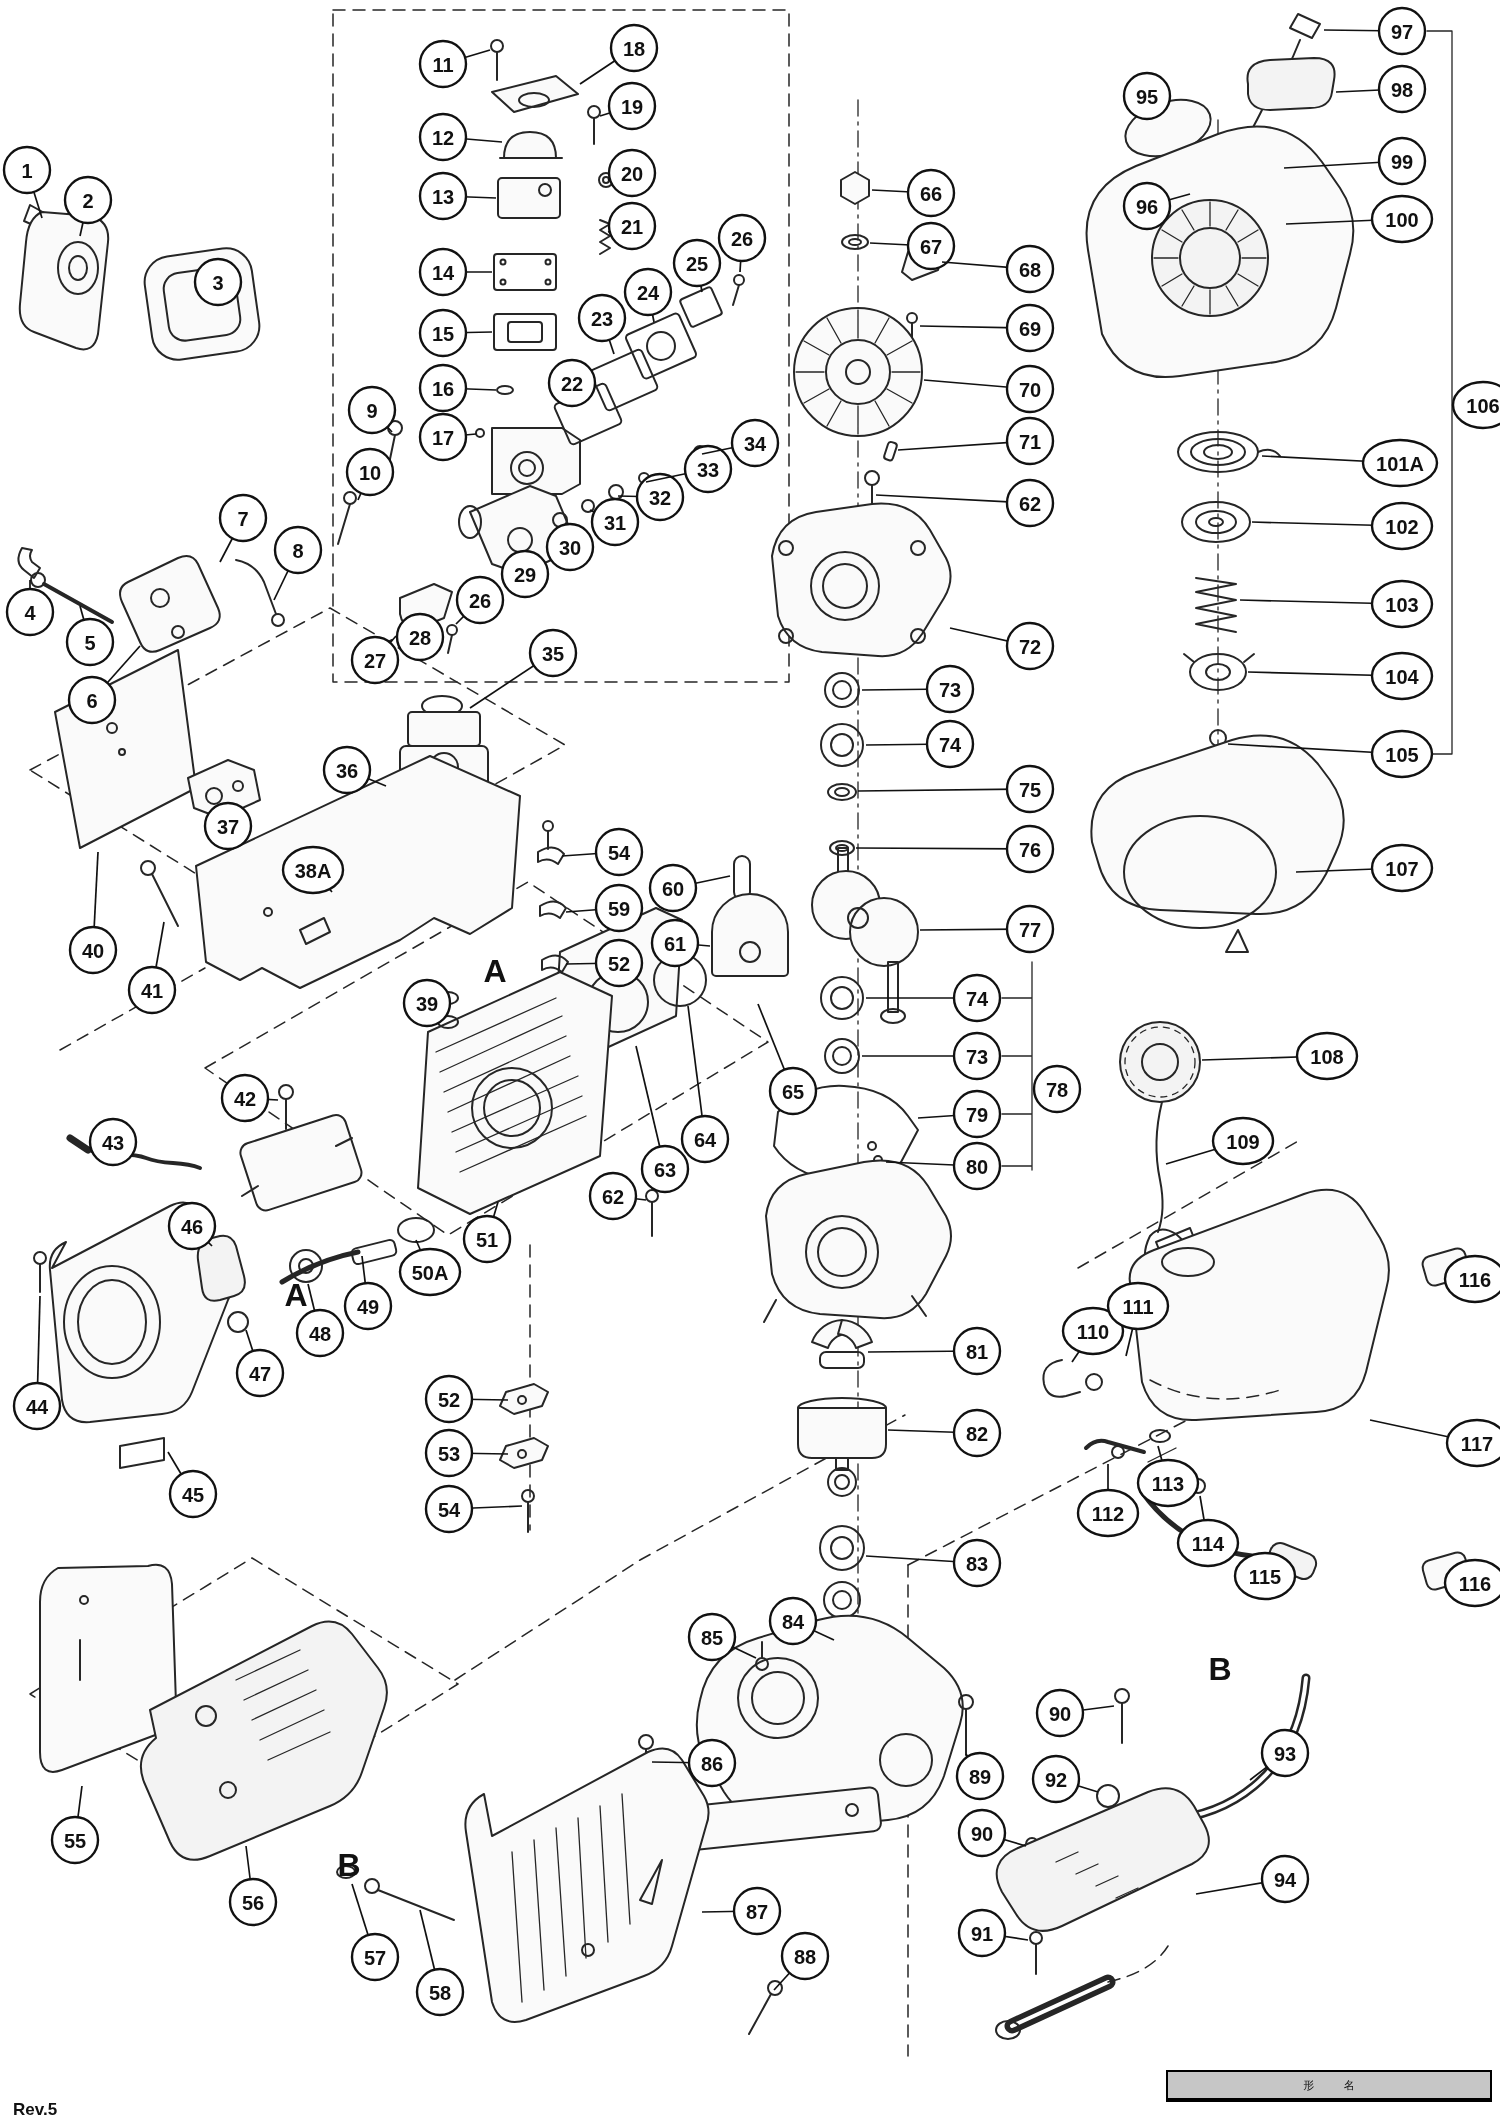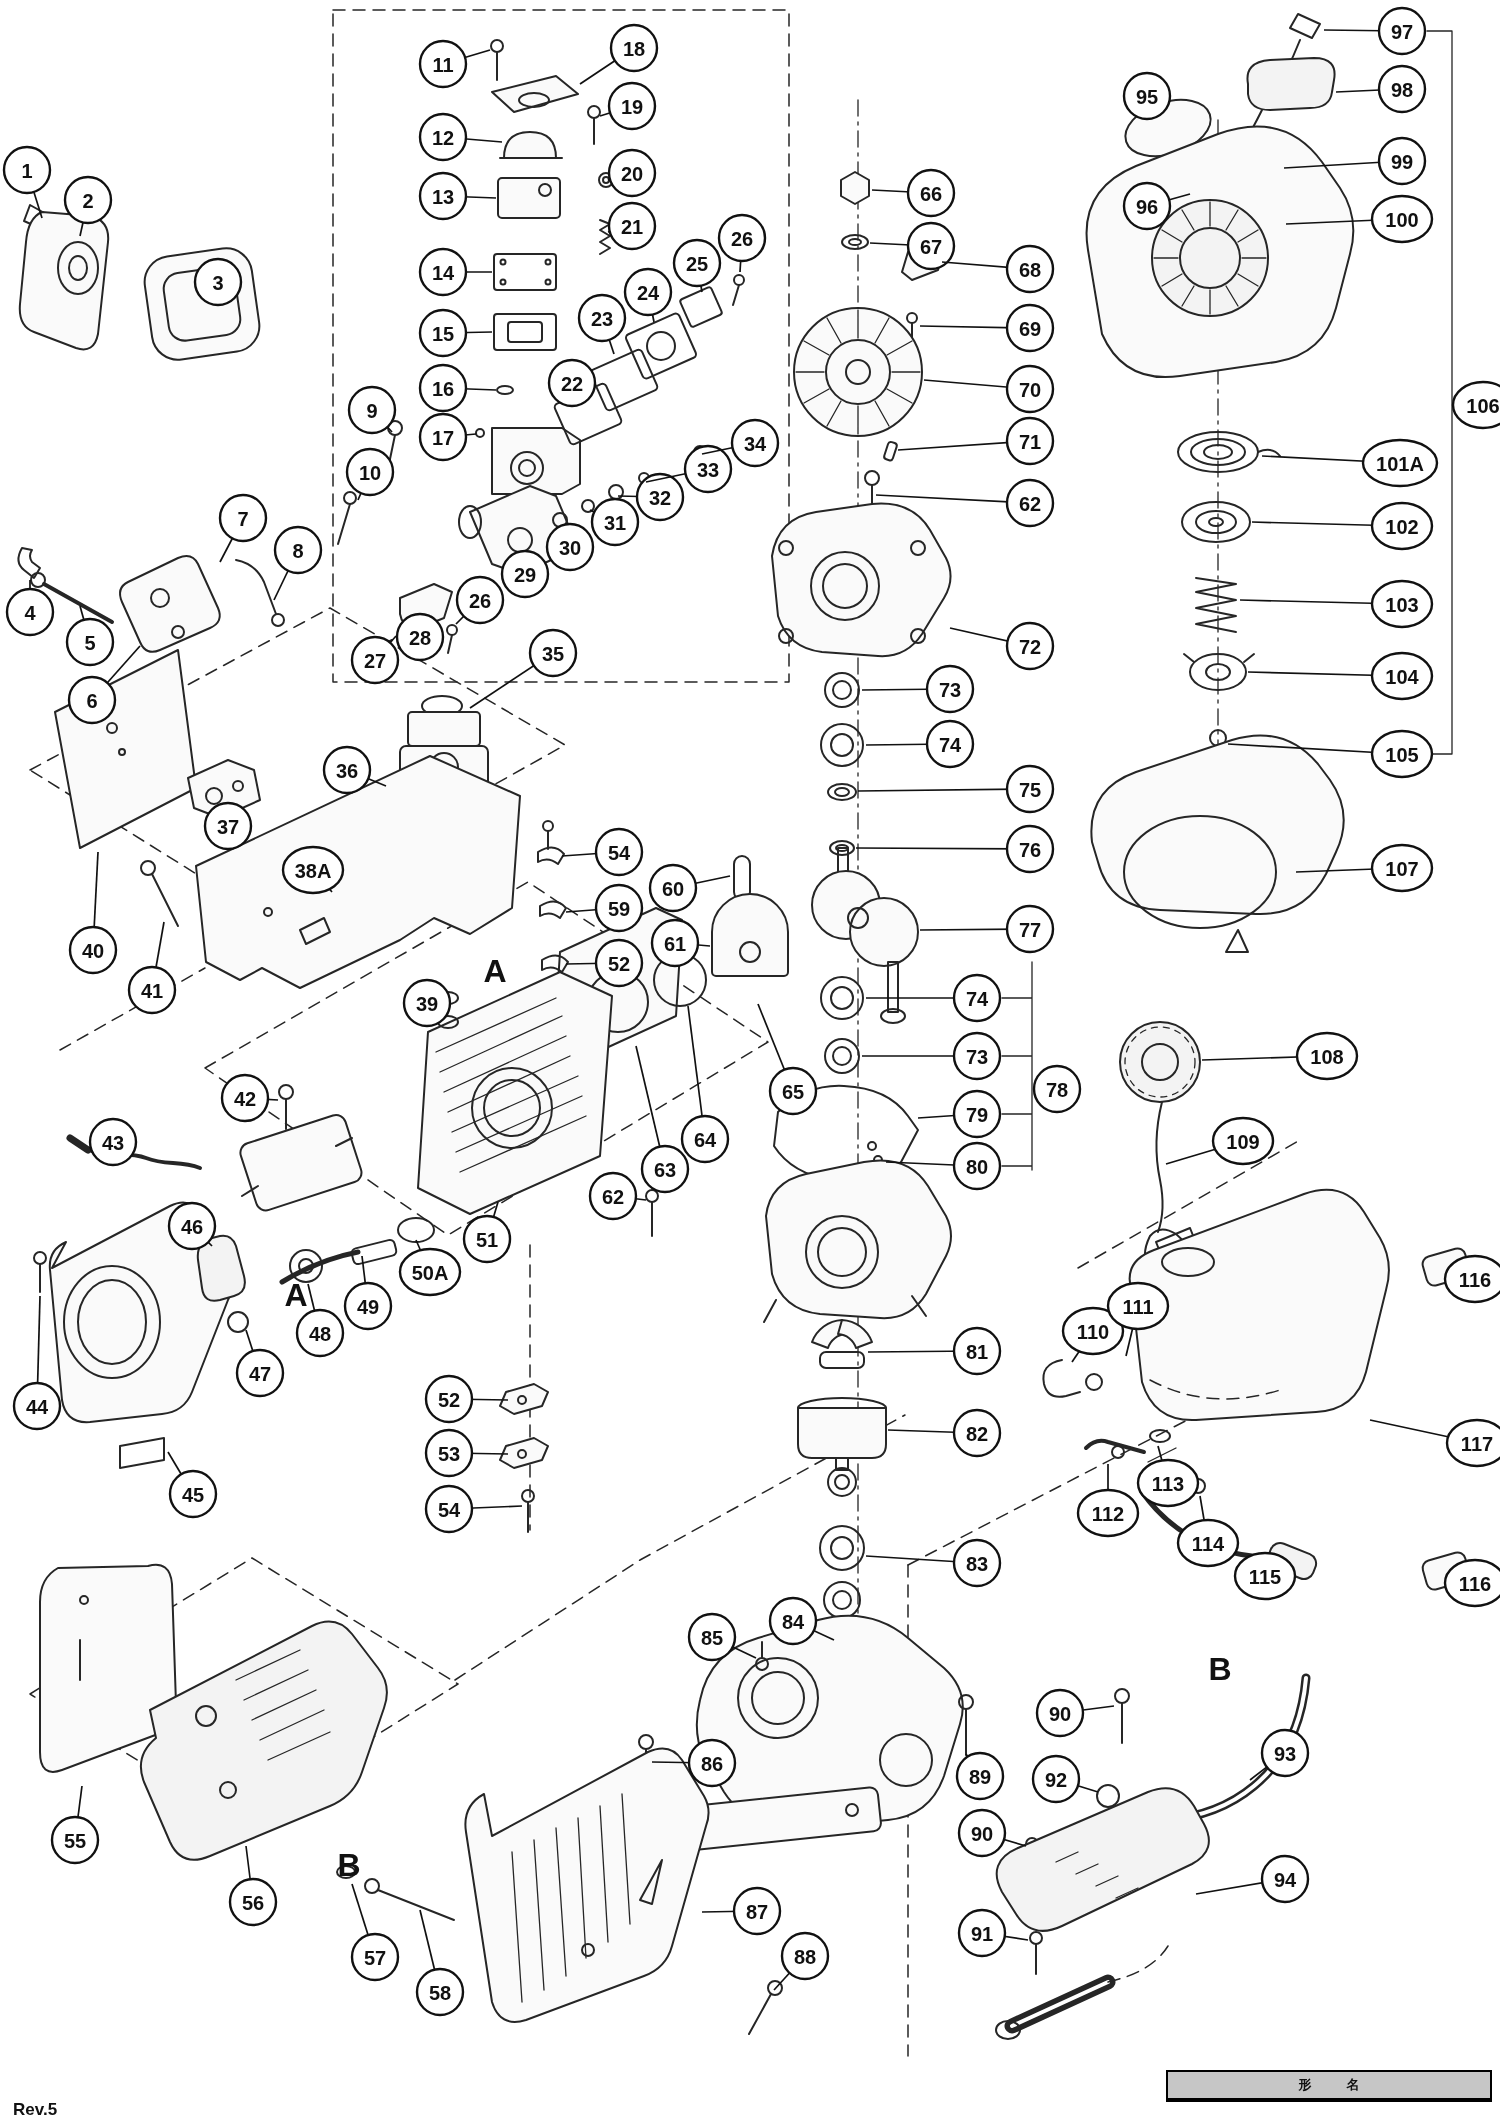--- a/index.html
+++ b/index.html
@@ -41,21 +41,21 @@
     position:absolute;left:13px;bottom:6px;
     font-size:17px;font-weight:bold;color:#111;
   }
   .title-block{
     position:absolute;right:8px;bottom:24px;
     width:322px;border:2px solid #000;background:#fff;
   }
   .tb-header{
     height:26px;line-height:26px;text-align:center;
     background:#c6c6c6;border-bottom:2px solid #000;
-    font-size:13px;font-weight:bold;letter-spacing:1.2em;text-indent:1.2em;color:#111;
+    font-size:11px;font-weight:normal;letter-spacing:1.2em;text-indent:1.2em;color:#111;
   }
   .tb-model{
     height:46px;line-height:46px;text-align:center;
     font-size:29px;font-weight:600;color:#111;letter-spacing:1px;
   }
 </style>
 </head>
 <body>
 
 <div class="sheet">

